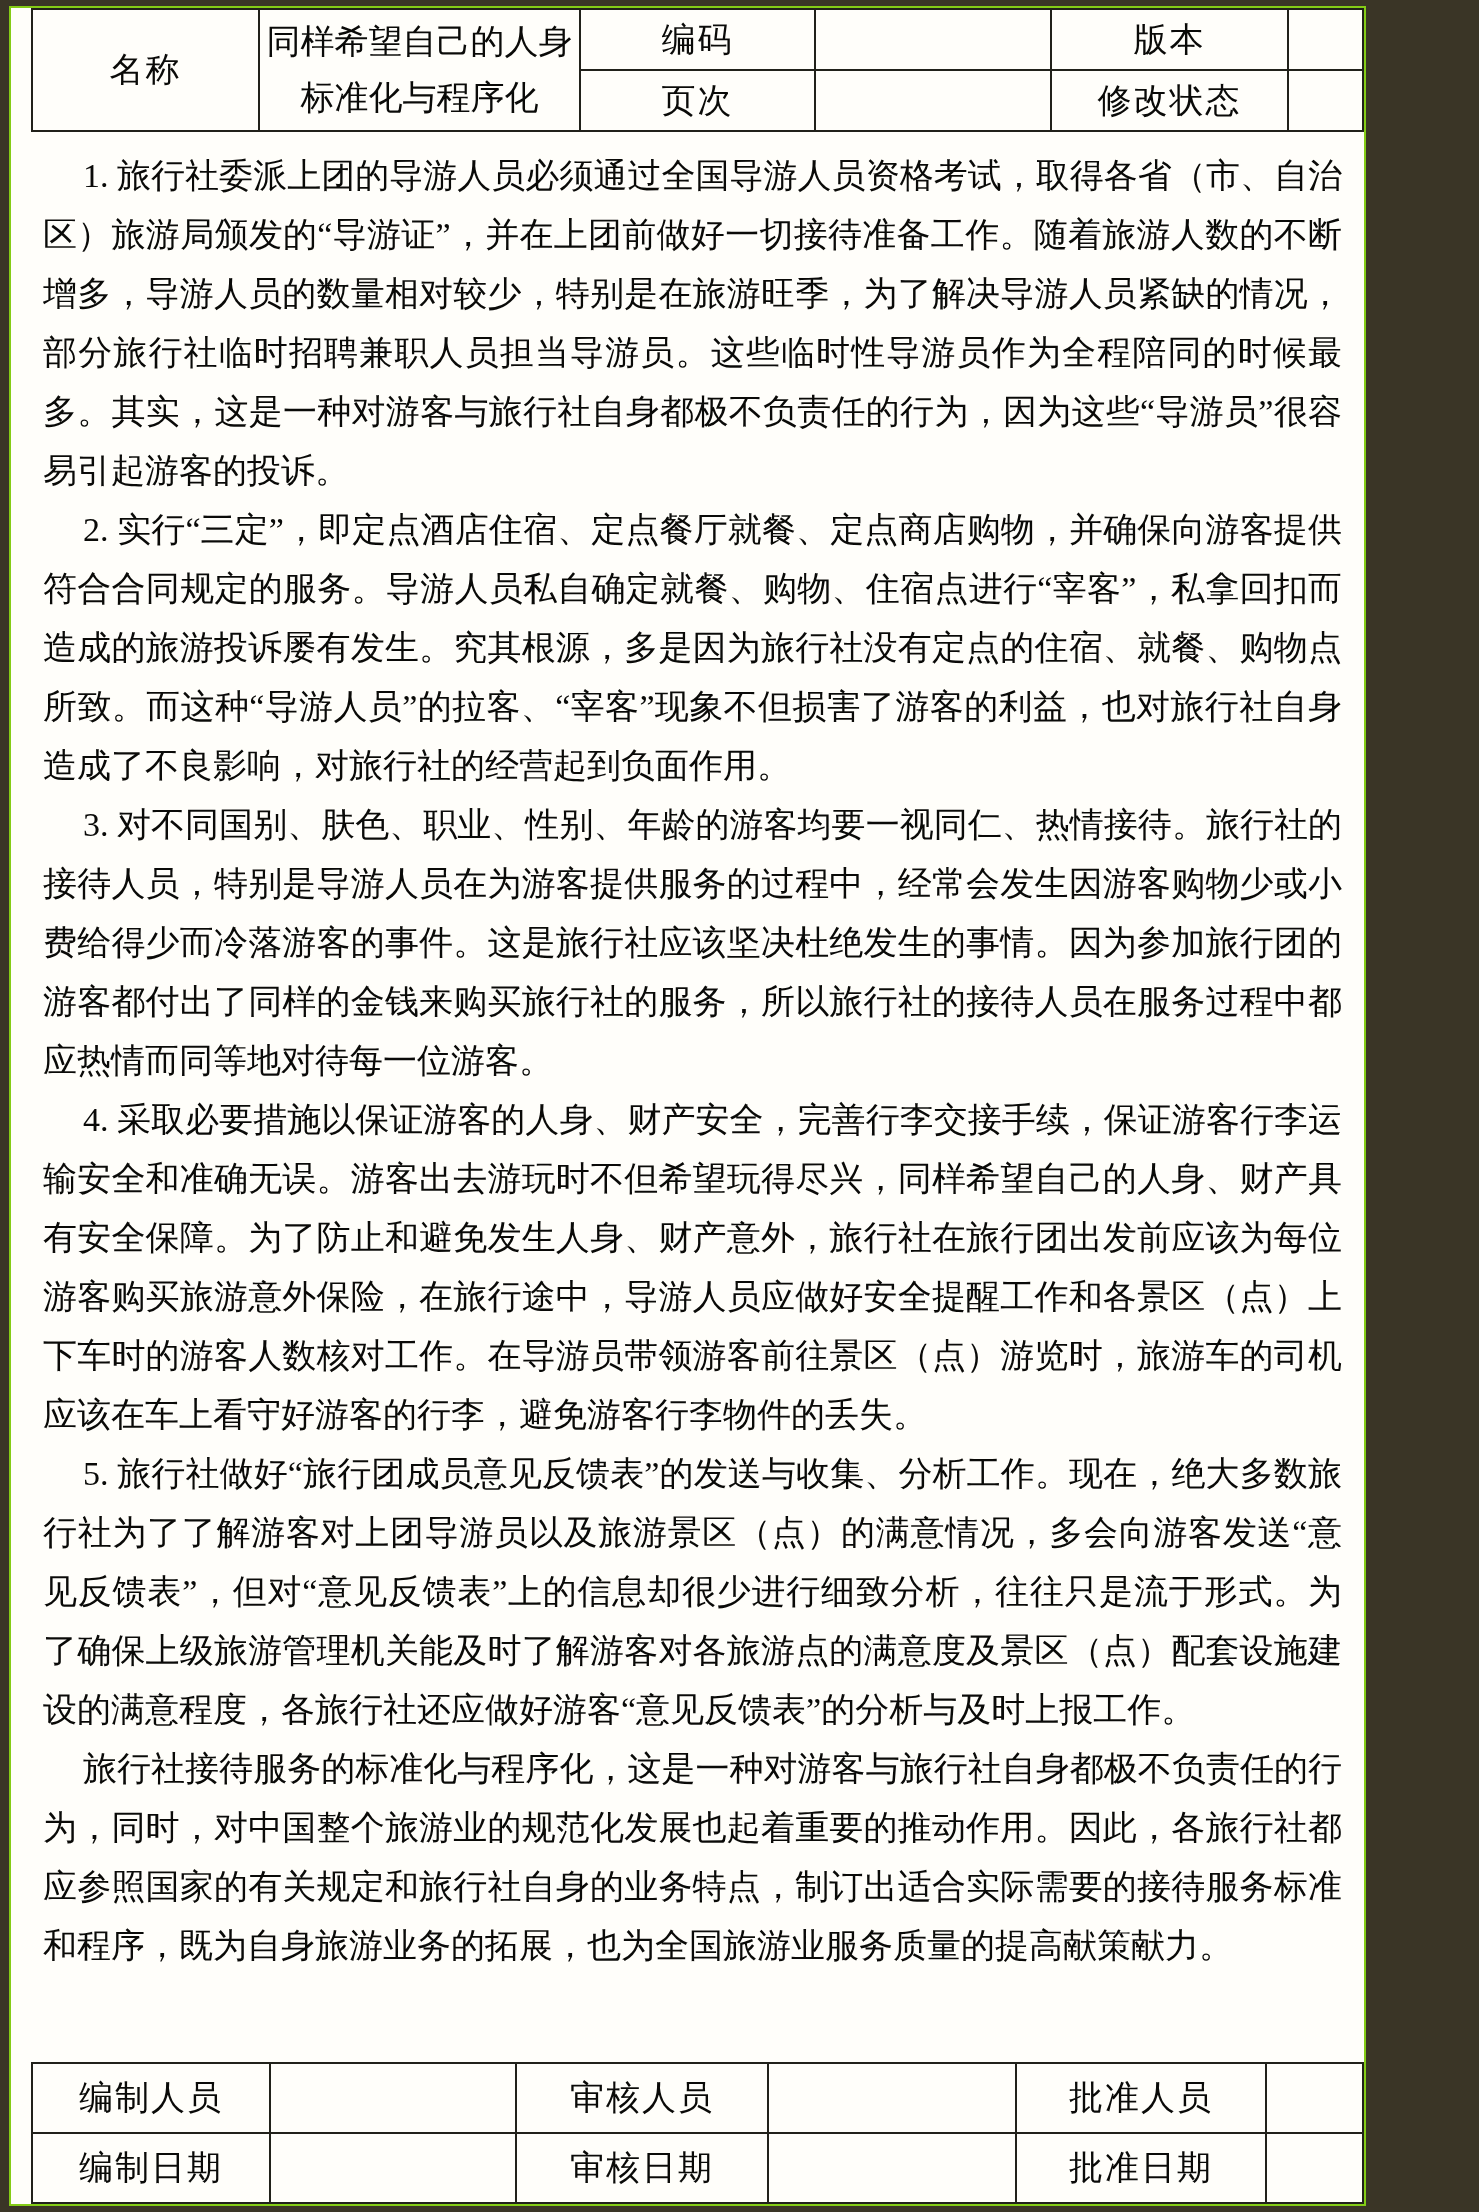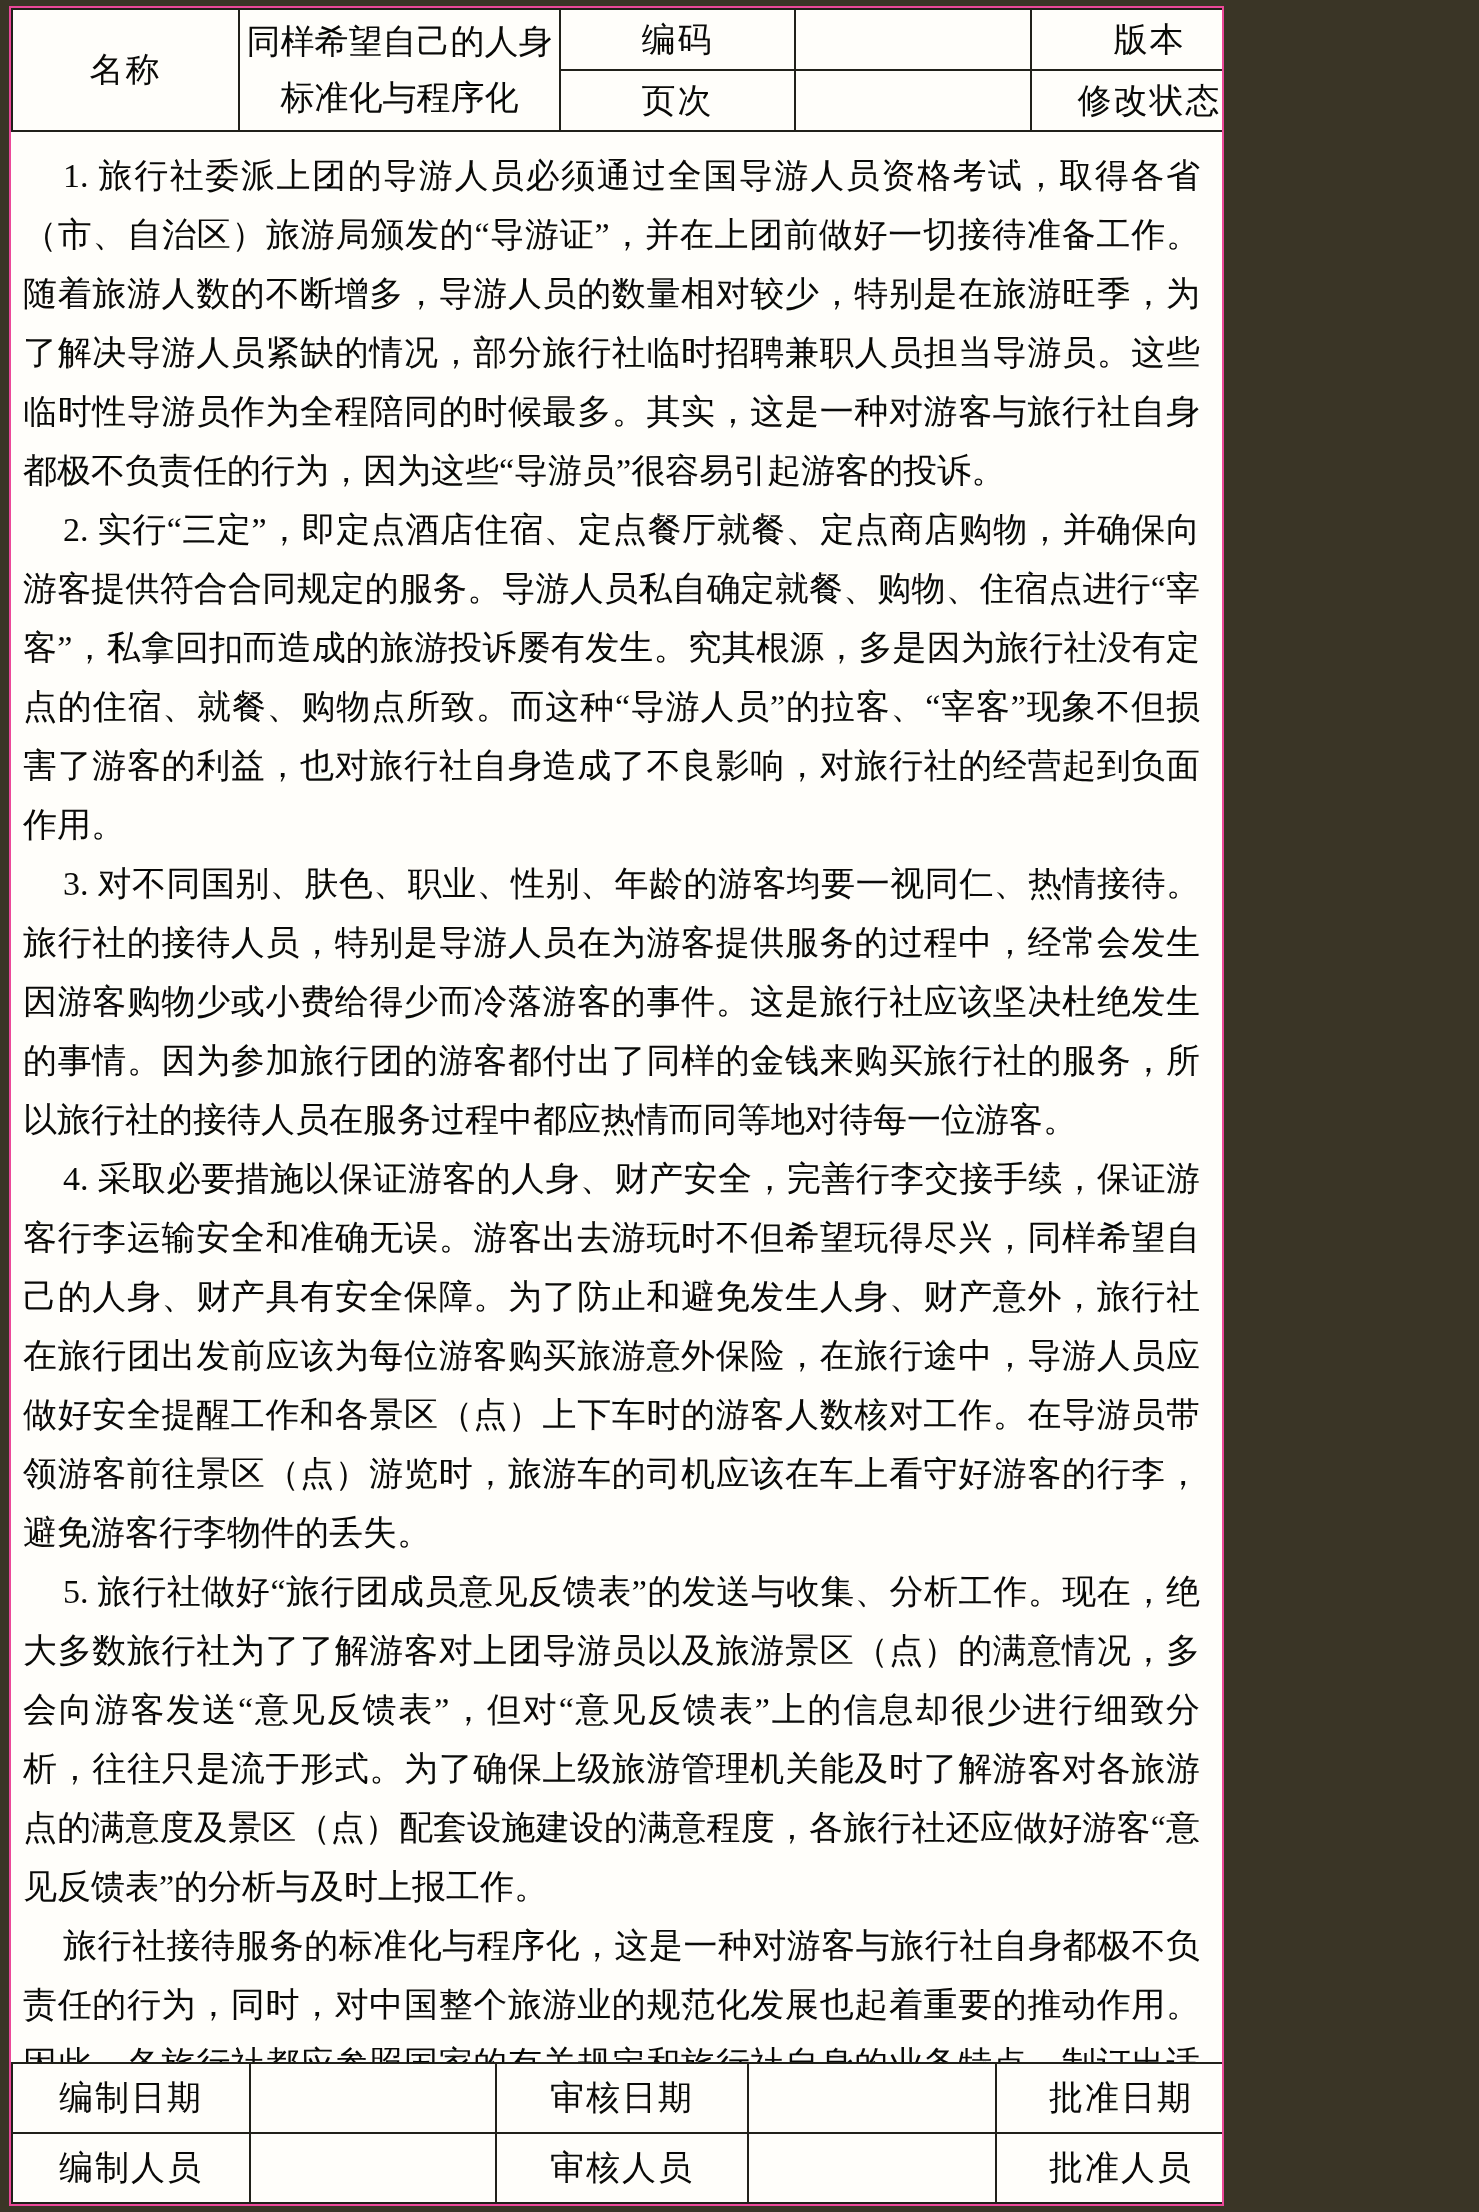--- a/index.html
+++ b/index.html
@@ -7,25 +7,26 @@
   .page {
     position:relative;
     width:1479px; height:2212px;
     background:#3a3526;
     font-family:"Liberation Serif","DejaVu Serif",serif;
     color:#0a0a08;
     overflow:hidden;
   }
   .sheet {
     position:absolute; left:9px; top:6px;
-    width:1215px; height:2200px;
+    width:1357px; height:2200px;
     background:#fffefa;
-    border:2px solid #ec4899;
+    border:2px solid #84cc16;
     display:flex; flex-direction:column;
     overflow:hidden;
+    padding-left:20px;
   }
   table { border-collapse:collapse; table-layout:fixed; width:100%; }
   td {
     border:2px solid #21211a;
     text-align:center; vertical-align:middle;
     font-size:34px; line-height:1.35;
     padding:0 4px;
     overflow:hidden; white-space:nowrap;
   }
   .header-table tr { height:61px; }
@@ -107,43 +108,43 @@
         <col style="width:238px">
           <col style="width:246px">
           <col style="width:252px">
         <col style="width:248px">
           <col style="width:250px">
           <col>
       </colgroup>
       <tbody>
           <tr>
         <td>
+          <span class="label">编制人员</span>
+        </td>
+        <td></td>
+        <td>
+          <span class="label">审核人员</span>
+        </td>
+        <td></td>
+        <td>
+          <span class="label">批准人员</span>
+        </td>
+        <td></td>
+      </tr>
+      <tr>
+        <td>
           <span class="label">编制日期</span>
         </td>
         <td></td>
         <td>
           <span class="label">审核日期</span>
         </td>
         <td></td>
         <td>
           <span class="label">批准日期</span>
         </td>
         <td></td>
       </tr>
-      <tr>
-        <td>
-          <span class="label">编制人员</span>
-        </td>
-        <td></td>
-        <td>
-          <span class="label">审核人员</span>
-        </td>
-        <td></td>
-        <td>
-          <span class="label">批准人员</span>
-        </td>
-        <td></td>
-      </tr>
     </tbody>
       </table>
 
   </div>
 </div>
 
 </body></html>

